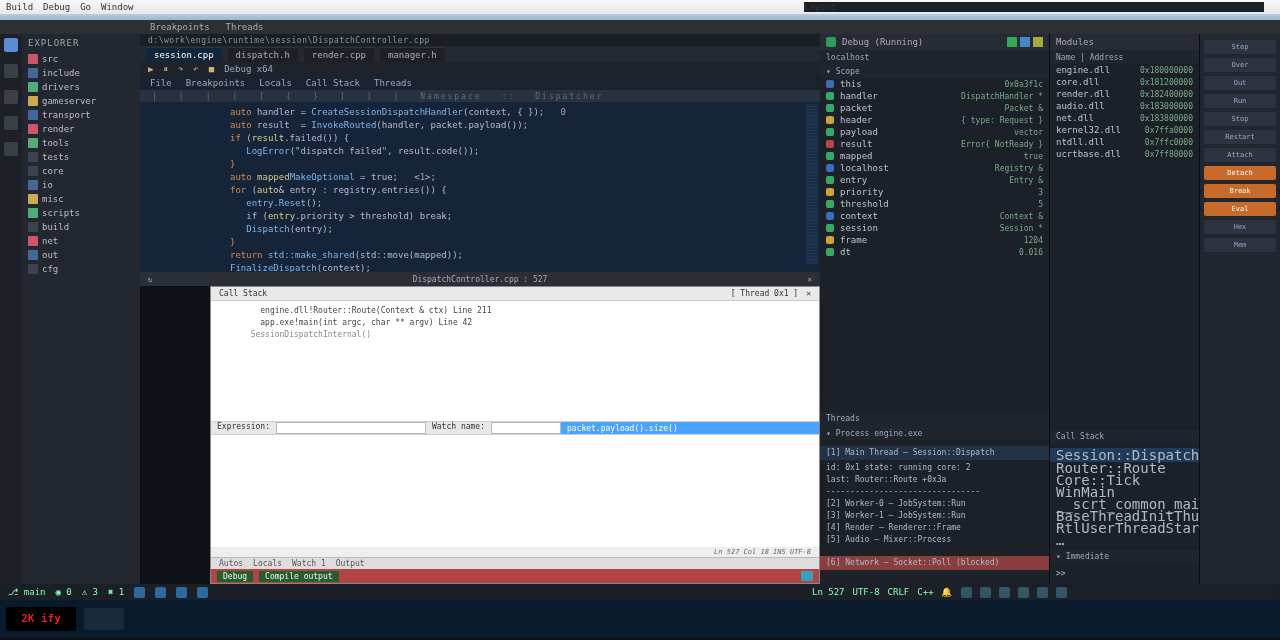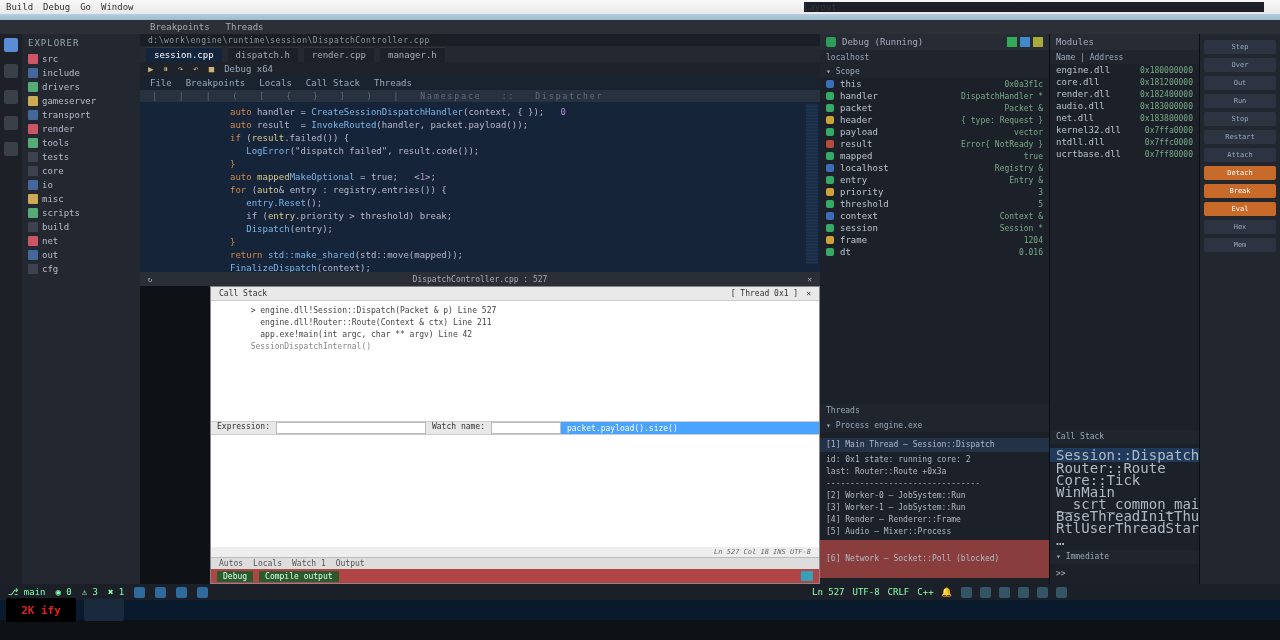--- a/index.html
+++ b/index.html
@@ -78,38 +78,38 @@
   .badge{width:10px;height:10px;background:#2f9d5a;border-radius:2px;}
   .rsub{height:14px;background:#20242c;display:flex;align-items:center;padding:0 6px;font-size:8px;color:#9ab;gap:4px;}
   .rlist{flex:1;overflow:hidden;font-size:9px;}
   .rlist .row{display:flex;align-items:center;padding:1px 6px;gap:6px;color:#b9c4d0;}
   .rlist .pill{width:8px;height:8px;border-radius:2px;background:#3a6;}
   .rlist .pill.y{background:#c9a23a;} .rlist .pill.b{background:#3a6eb8;} .rlist .pill.r{background:#b84a3a;}
   .rlist .end{margin-left:auto;color:#7a8;font-size:8px;}
   
   .threadbox{font-size:8px;color:#b0bac6;padding:4px 6px;line-height:12px;}
   .threadbox .hl1{background:#243248;margin:2px -6px;padding:1px 6px;}
-  .threadbox .hl2{background:#8a3d3d;margin:2px -6px;padding:13px 6px;}
+  .threadbox .hl2{background:#8a3d3d;margin:10px -6px;padding:1px 6px;}
   
   .stack{font-size:14px;color:#b0bac6;padding:4px 6px;line-height:12px;}
   .stack .sel{background:#1f3a5a;margin:0 -6px;padding:1px 6px;}
   
   .outhead{height:14px;background:#20242c;font-size:8px;color:#9ab;padding:2px 6px;}
   
   .rbtns{width:60px;background:#22262f;display:flex;flex-direction:column;gap:4px;padding:6px 4px;}
   .rbtns .b{height:14px;background:#2d3340;border-radius:2px;font-size:7px;color:#9ab;display:flex;align-items:center;justify-content:center;}
   .rbtns .b.or{background:#c86a2a;color:#fff;}
   
   
   .status{height:16px;background:#1b1f27;display:flex;align-items:center;padding:0 8px;gap:10px;font-size:9px;color:#8fa;}
   .status .ico{width:11px;height:11px;background:#2f6a9d;border-radius:2px;}
   .status .right{margin-left:auto;display:flex;gap:8px;}
   .status .right .ico{background:#356;}
   
-  .taskbar{height:20px;background:#0a1a2d;display:flex;align-items:center;padding:0 6px;gap:8px;}
+  .taskbar{height:37px;background:#0a1a2d;display:flex;align-items:center;padding:0 6px;gap:8px;}
   .taskbar .logo{width:70px;height:24px;background:#000;color:#d22;font-weight:bold;font-size:11px;display:flex;align-items:center;justify-content:center;border-radius:2px;}
   .taskbar .slot{width:40px;height:22px;background:#1a2a3d;border-radius:2px;}
   
   .iconrow{display:flex;gap:3px;margin-left:auto;}
   .iconrow div{width:10px;height:10px;background:#3a5;}
   .iconrow div:nth-child(2){background:#48c;}
   .iconrow div:nth-child(3){background:#a9a93c;}
 </style>
 </head>
 <body>
@@ -266,21 +266,20 @@
       <span>✕</span>
     </div>
 
     <div class="dlg">
       <div class="dlg-top">
         <span>Call Stack</span>
         <span class="mid">[ Thread 0x1 ]</span>
         <span>✕</span>
       </div>
       <div class="dlg-body">
-        <div class="row">  &gt; engine.dll!Session::Dispatch(Packet &amp; p) Line 527</div>
         <div class="row">    engine.dll!Router::Route(Context &amp; ctx) Line 211</div>
         <div class="row">    app.exe!main(int argc, char ** argv) Line 42</div>
         <div class="row" style="color:#888;">  SessionDispatchInternal()</div>
       </div>
       <div class="dlg-split">
         <span style="padding:0 6px">Expression:</span>
         <input style="width: 150px;" value="">
         <span style="padding:0 6px">Watch name:</span>
         <input style="width: 70px;" value="">
         <div class="hl">packet.payload().size()</div>

